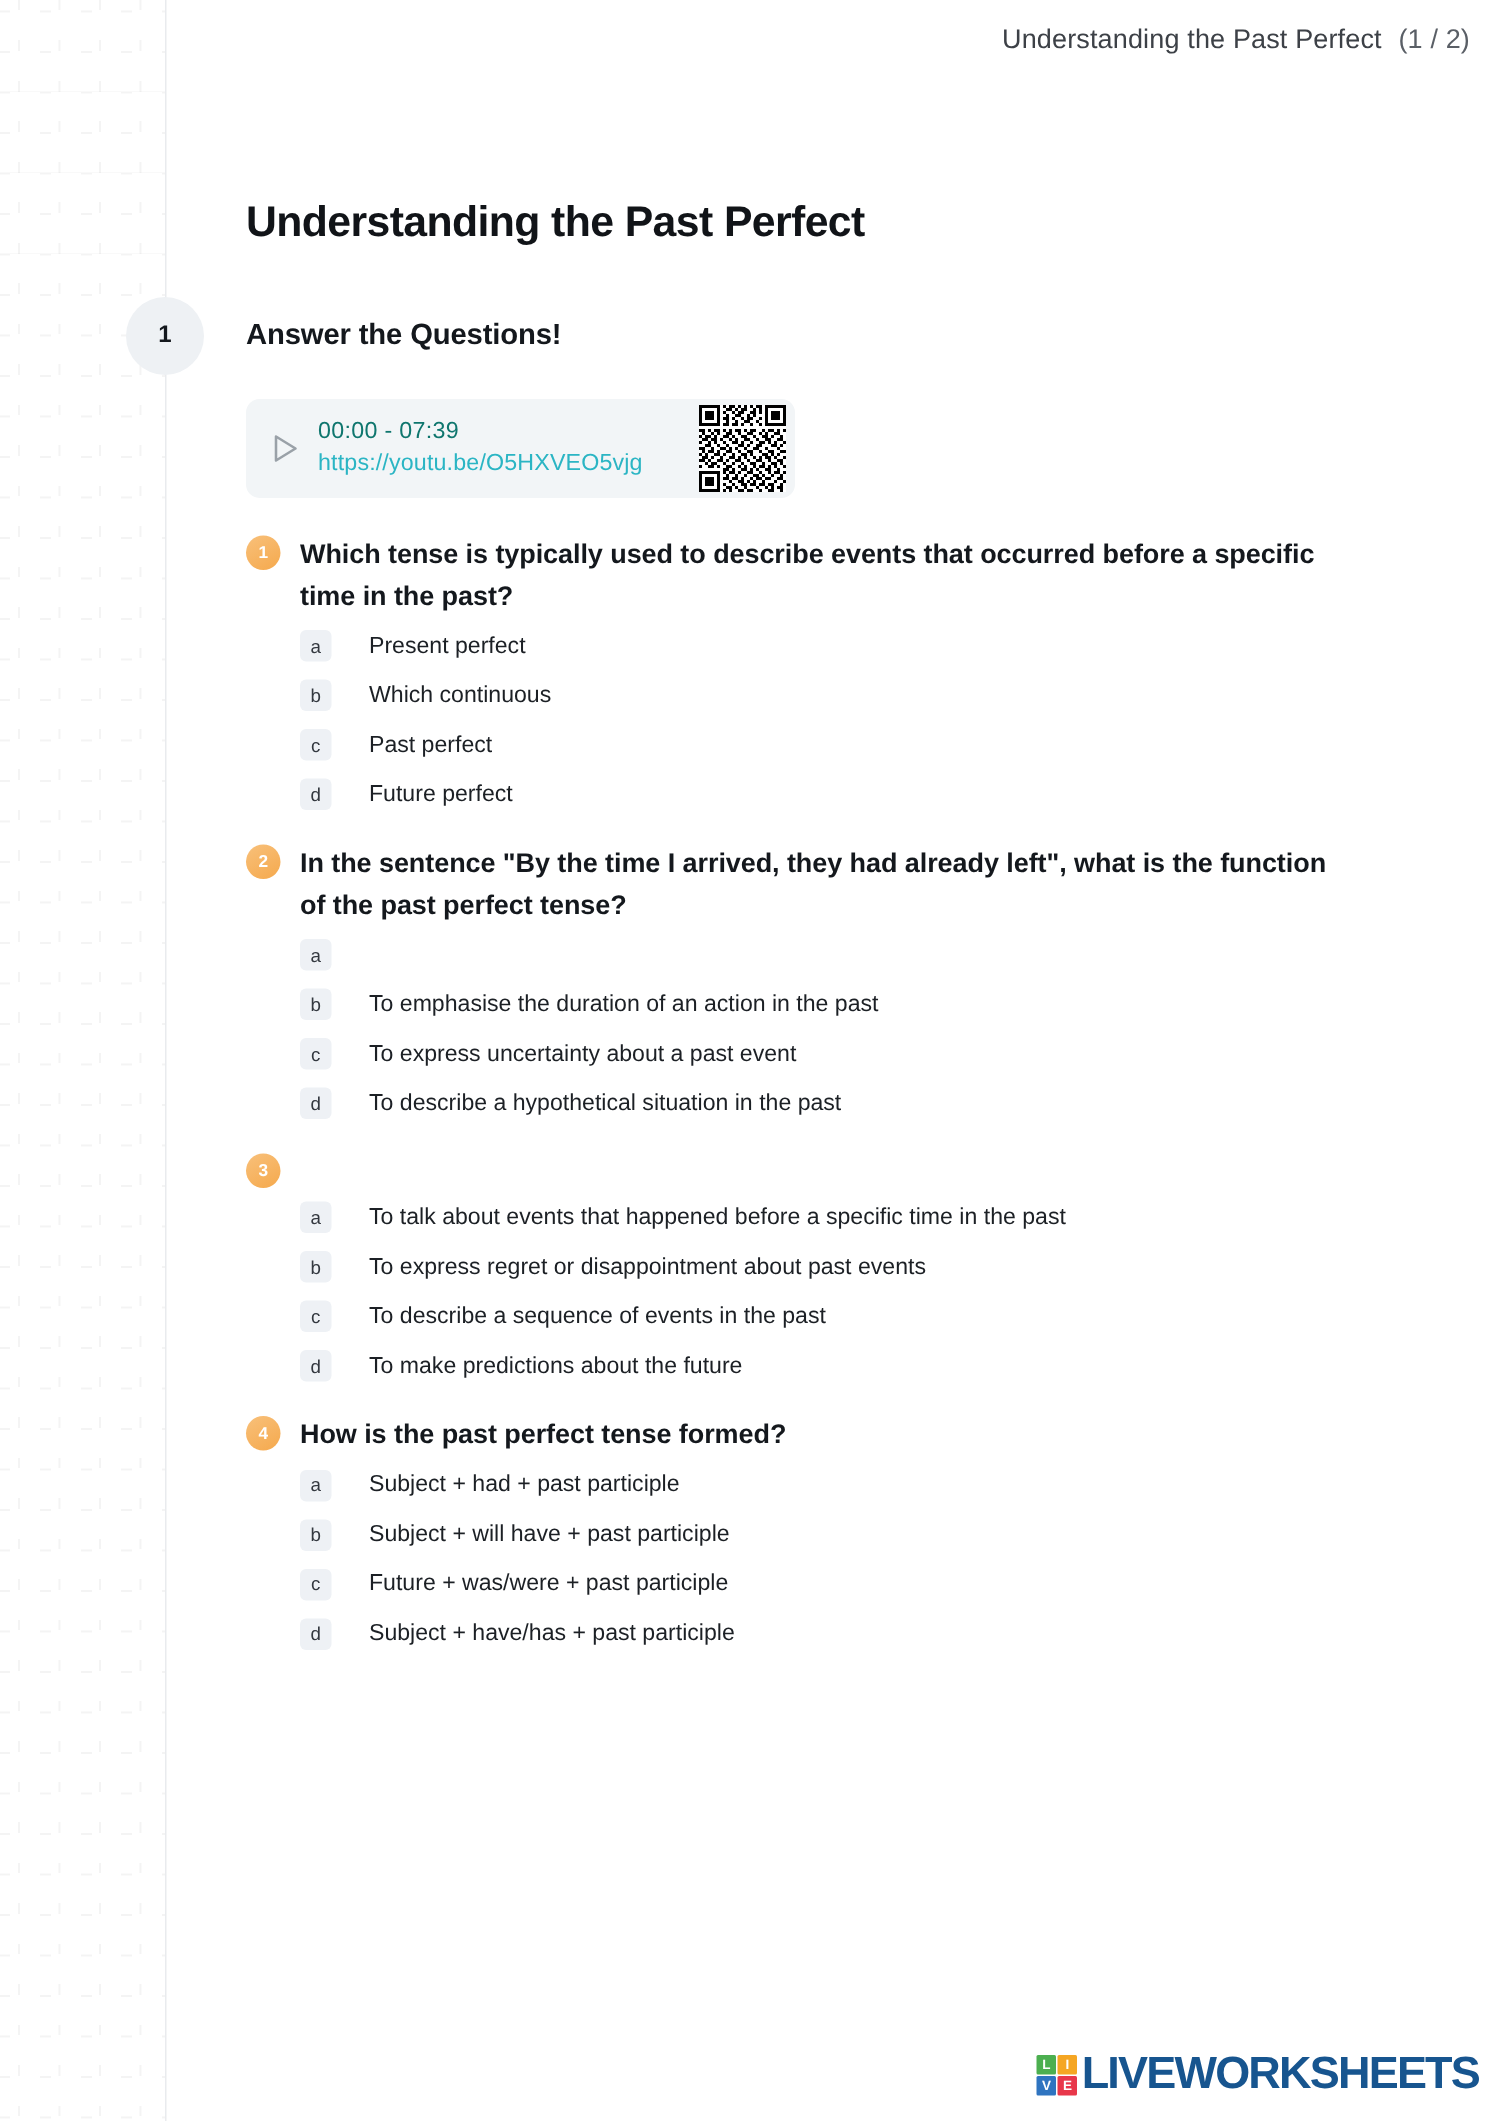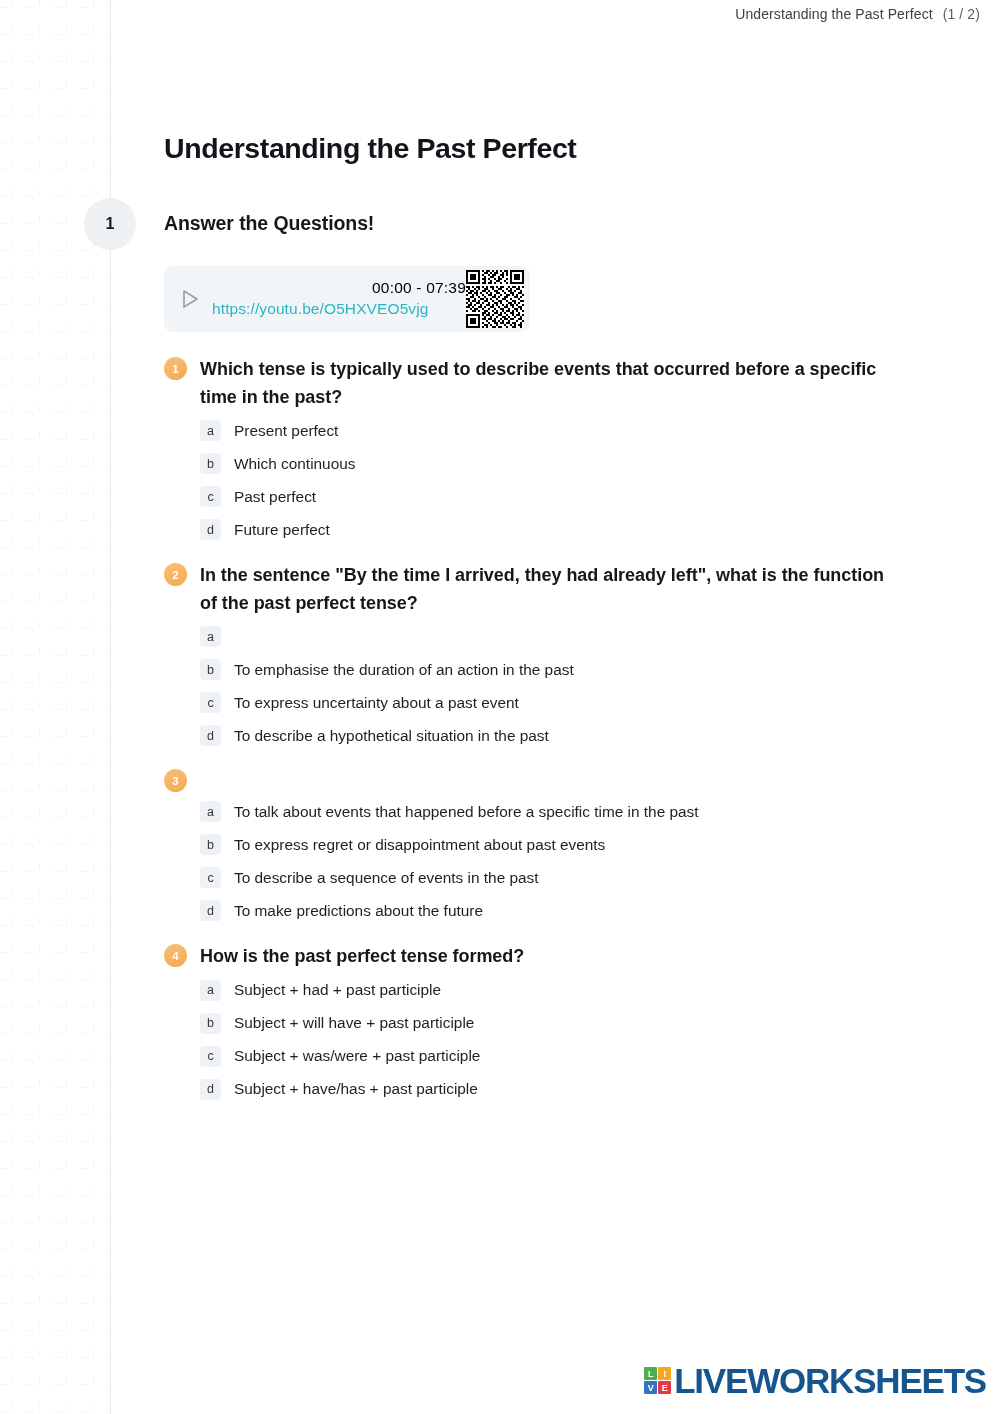--- a/index.html
+++ b/index.html
@@ -27,22 +27,22 @@
       repeating-linear-gradient(to right, #000 0 7px, transparent 7px 27px),
       repeating-linear-gradient(to bottom, #000 0 7px, transparent 7px 27px);
   }
   .margin-rule {
     position: absolute; left: 110px; top: 0; width: 1px; height: 1414px;
     background: #e9ebee;
   }
 
   
   .doc-header {
-    position: absolute; top: 6px; right: 20px;
-    font-size: 14px; color: #3d4147; letter-spacing: 0.1px;
+    position: absolute; top: 16px; right: 20px;
+    font-size: 18px; color: #3d4147; letter-spacing: 0.1px;
     white-space: nowrap;
   }
   .doc-header .hdr-page { color: #5a5f66; margin-left: 6px; }
 
   
   .doc-title {
     position: absolute; left: 164px; top: 132px;
     font-size: 28.5px; font-weight: bold; letter-spacing: -0.4px;
     color: #111418;
   }
@@ -63,21 +63,21 @@
   
   .media-card {
     position: absolute; left: 164px; top: 266px;
     width: 366px; height: 66px;
     background: #f2f5f7; border-radius: 9px;
     display: flex; align-items: center;
   }
   .play-icon { margin-left: 16px; width: 20px; height: 22px; flex: 0 0 auto; }
   .media-text { margin-left: 12px; flex: 1 1 auto; }
   .media-time {
-    font-size: 15.5px; color: #000000; line-height: 1.35; letter-spacing: 0.2px; text-align: right;
+    font-size: 15.5px; color: #0f766e; line-height: 1.35; letter-spacing: 0.2px;
   }
   .media-url {
     font-size: 15.5px; color: #2bb5c4; line-height: 1.35; letter-spacing: 0.1px;
   }
   .qr { width: 58px; height: 58px; margin-right: 6px; flex: 0 0 auto; }
 
   
   .questions { position: absolute; left: 164px; top: 356px; width: 760px; }
   .q-block { position: relative; margin-bottom: 22px; }
   .q-head { display: flex; align-items: flex-start; }
@@ -94,39 +94,39 @@
     max-width: 700px;
   }
   .opts { margin-top: 9px; padding-left: 36px; }
   .opt { display: flex; align-items: center; margin-bottom: 12px; }
   .opt-letter {
     flex: 0 0 auto; width: 21px; height: 21px; border-radius: 4px;
     background: #eef1f5; color: #33383f; font-size: 12.5px;
     display: flex; align-items: center; justify-content: center;
   }
   .opt-text {
-    margin-left: 13px; font-size: 15.4px; color: #1c2025; line-height: 1.3;
+    margin-left: 25px; font-size: 15.4px; color: #1c2025; line-height: 1.3;
   }
 
   
   .logo { position: absolute; right: 14px; bottom: 16px; display: flex; align-items: center; }
   .logo-tiles {
     display: grid; grid-template-columns: 13px 13px; grid-template-rows: 13px 13px;
     gap: 1px; margin-right: 3px;
   }
   .logo-tile {
     display: flex; align-items: center; justify-content: center;
     font-size: 9px; font-weight: bold; color: #ffffff; border-radius: 1px;
   }
   .tile-l { background: #4caf50; }
   .tile-i { background: #f5a623; }
   .tile-v { background: #2f74c0; }
   .tile-e { background: #e8374a; }
   .logo-word {
-    font-size: 35px; font-weight: bold; color: #17558f;
+    font-size: 30px; font-weight: bold; color: #17558f;
     letter-spacing: -1.2px; line-height: 1;
   }
 </style>
 </head>
 <body>
 
 <div class="page">
 
   <div class="margin-pattern"></div>
   <div class="margin-rule"></div>
@@ -475,21 +475,21 @@
           <div class="opt">
             <span class="opt-letter">a</span>
             <span class="opt-text">Subject + had + past participle</span>
           </div>
           <div class="opt">
             <span class="opt-letter">b</span>
             <span class="opt-text">Subject + will have + past participle</span>
           </div>
           <div class="opt">
             <span class="opt-letter">c</span>
-            <span class="opt-text">Subject + was/were + past participle</span>
+            <span class="opt-text">Future + was/were + past participle</span>
           </div>
           <div class="opt">
             <span class="opt-letter">d</span>
             <span class="opt-text">Subject + have/has + past participle</span>
           </div>
         </div>
       </div>
     </div>
 
   <div class="logo">

